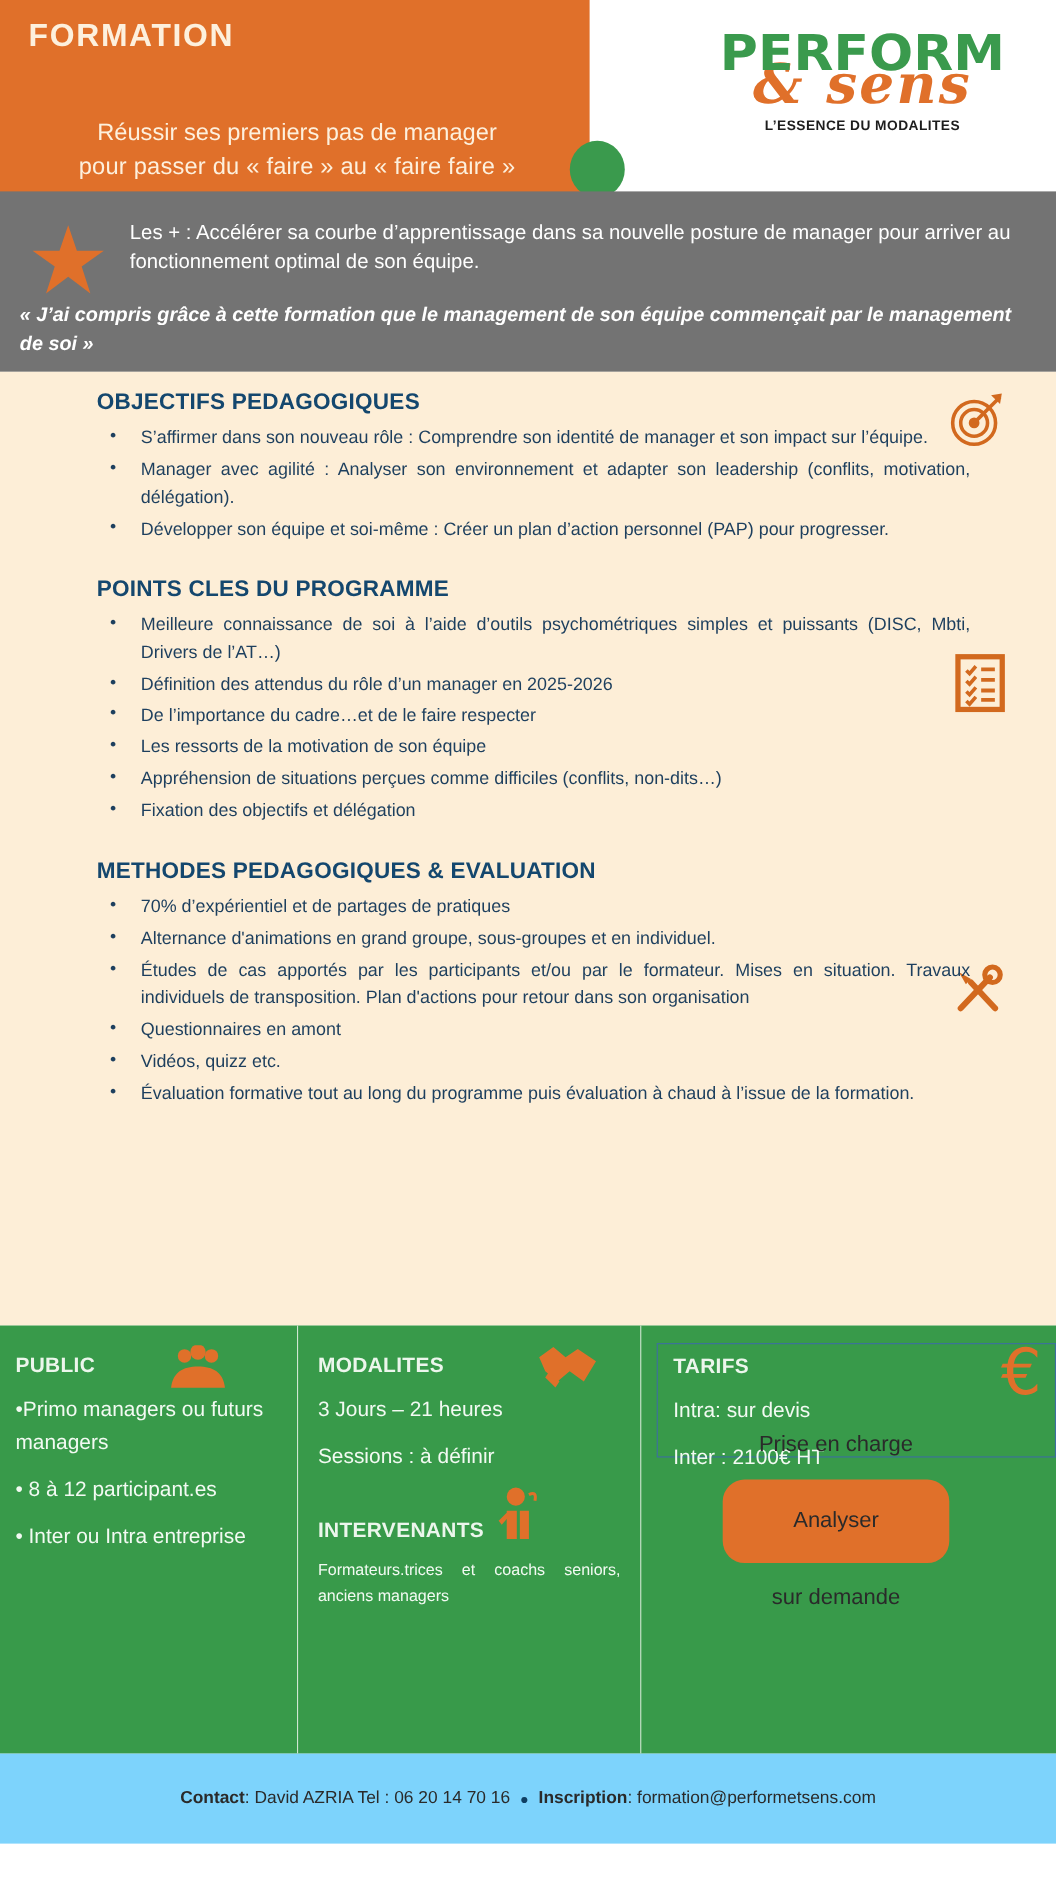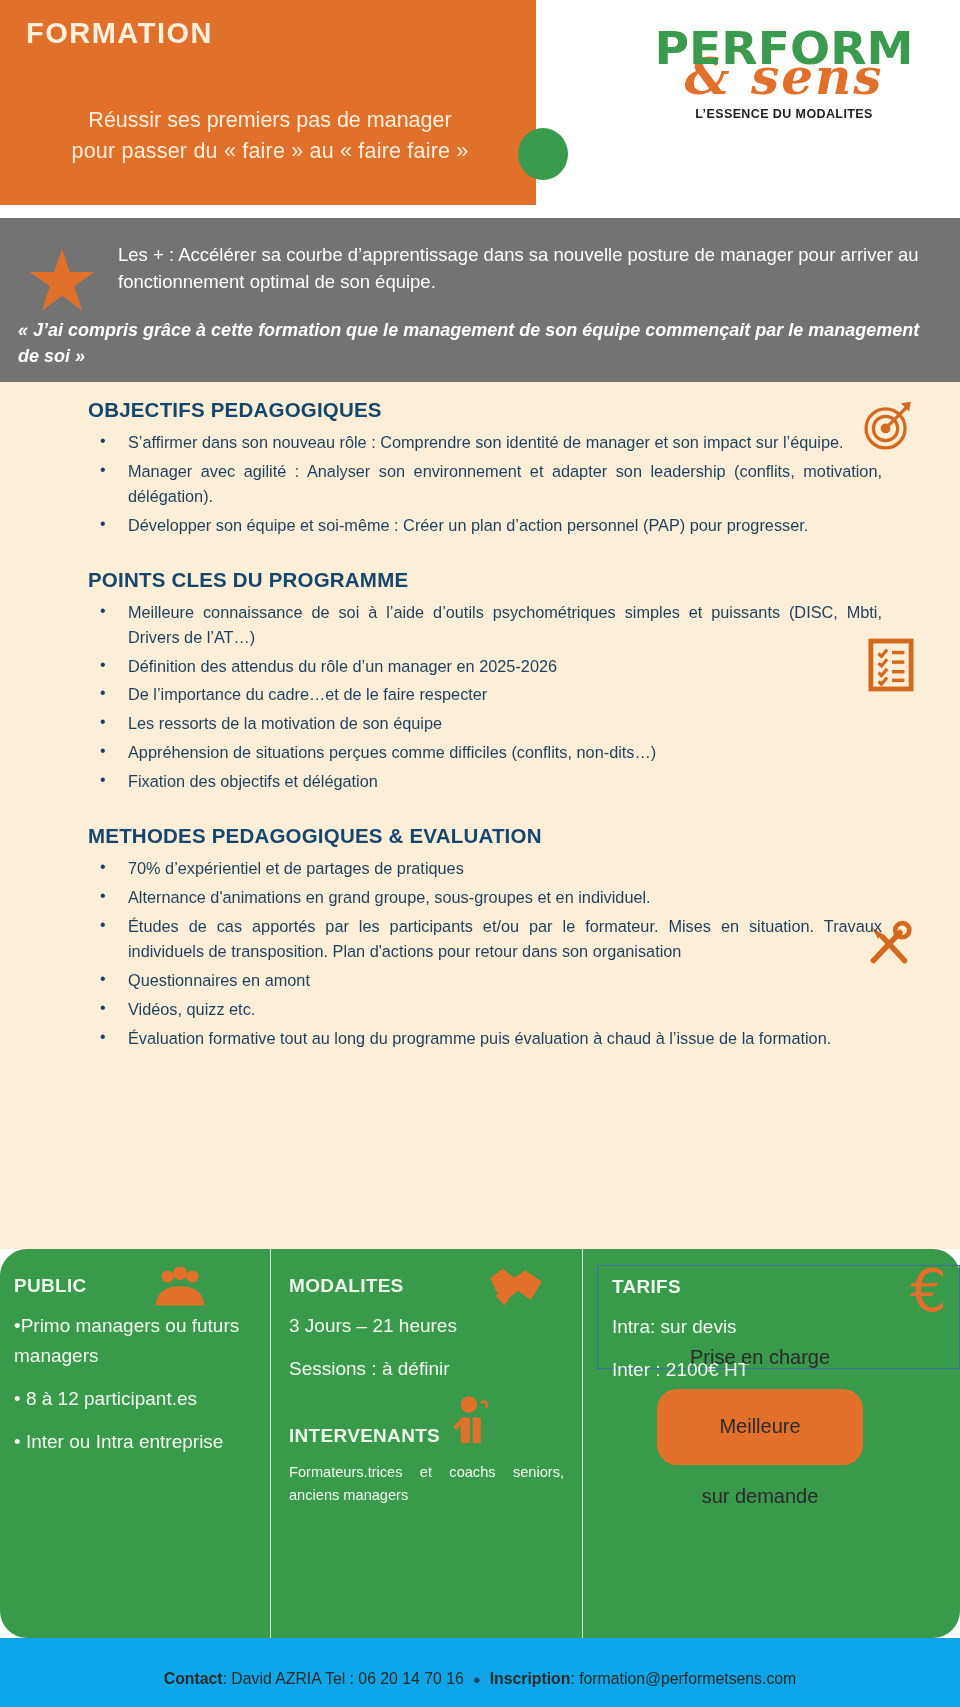--- a/index.html
+++ b/index.html
@@ -4,21 +4,21 @@
 <style>
   * { box-sizing: border-box; margin: 0; padding: 0; }
   html, body {
     width: 960px; height: 1707px;
     background: #ffffff;
     font-family: "Liberation Sans", sans-serif;
   }
   .page { position: relative; width: 960px; height: 1707px; overflow: hidden; background:#fff; }
 
   
-  .header { position: relative; height: 218px; background:#ffffff; }
+  .header { position: relative; height: 174px; background:#ffffff; }
   .header-orange {
     position: absolute; left: 0; top: 0; width: 536px; height: 205px;
     background: #e0702a;
   }
   .formation-title {
     position: absolute; left: 26px; top: 17px;
     font-size: 29px; font-weight: bold; letter-spacing: 1.5px;
     color: #fdf0dd;
   }
   .subtitle-block {
@@ -90,21 +90,21 @@
   ul.bullets li.just { text-align: justify; }
   .sec-gap { height: 26px; }
 
   
   .icon-right { position: absolute; right: 46px; }
   .icon-target { top: 18px; }
   .icon-check { top: 256px; }
   .icon-tools { top: 538px; }
 
   
-  .green { position: relative; height: 389px; background:#389a4a; color:#ffffff; display:flex;border-radius:27px; }
+  .green { position: relative; height: 389px; background:#389a4a; color:#ffffff; display:flex; }
   .gcol { position: relative; padding: 26px 18px 0 18px; }
   .gcol.c1 { width: 270px; padding-left: 14px; }
   .gcol.c2 { width: 312px; border-left: 1.5px solid #cfe6d2; }
   .gcol.c3 { width: 378px; border-left: 1.5px solid #cfe6d2; padding-left: 16px; }
   .gtitle {
     font-size: 19px; font-weight: bold; color: #ecf6ec;
     letter-spacing: .3px; margin-bottom: 14px;
   }
   .gtext { font-size: 19px; line-height: 1.58; color:#f2faf2; margin-bottom: 13px; }
   .gtext.sm { font-size: 14.6px; }
@@ -124,21 +124,21 @@
   .qualiopi {
     position: absolute; left: 74px; top: 140px;
     width: 206px; height: 76px; border-radius: 20px;
     background: #e0702a; color:#2a2a2a;
     display:flex; flex-direction: column; align-items:center; justify-content:center;
     font-size: 20px; line-height: 1.38; gap: 42px;
   }
 
   
   .contact {
-    height: 82px; background:#0ea5e9;
+    height: 82px; background:#7dd3fc;
     display:flex; align-items:center; justify-content:center;
     font-size: 15.8px; color:#2a2a2a;
   }
   .contact b { font-weight: bold; }
   .contact .sep { color:#0f3f63; margin: 0 9px; font-size: 13px; }
 </style>
 </head>
 <body>
 
 <div class="page">
@@ -289,21 +289,21 @@
         <div class="tarifs-inner">
           <div class="euro">€</div>
           <div class="gtitle">TARIFS</div>
           <div class="gtext">Intra: sur devis</div>
           <div class="gtext">Inter : 2100€ HT</div>
         </div>
       </div>
 
       <div class="qualiopi">
         <div>Prise en charge</div>
-        <div>Meilleure</div>
+        <div>Analyser</div>
         <div>sur demande</div>
       </div>
     </div>
   </div>
 
   <div class="contact">
     <b>Contact</b>
     <span> : David AZRIA Tel : 06 20 14 70 16</span>
     <span class="sep">●</span>
     <b>Inscription</b>

